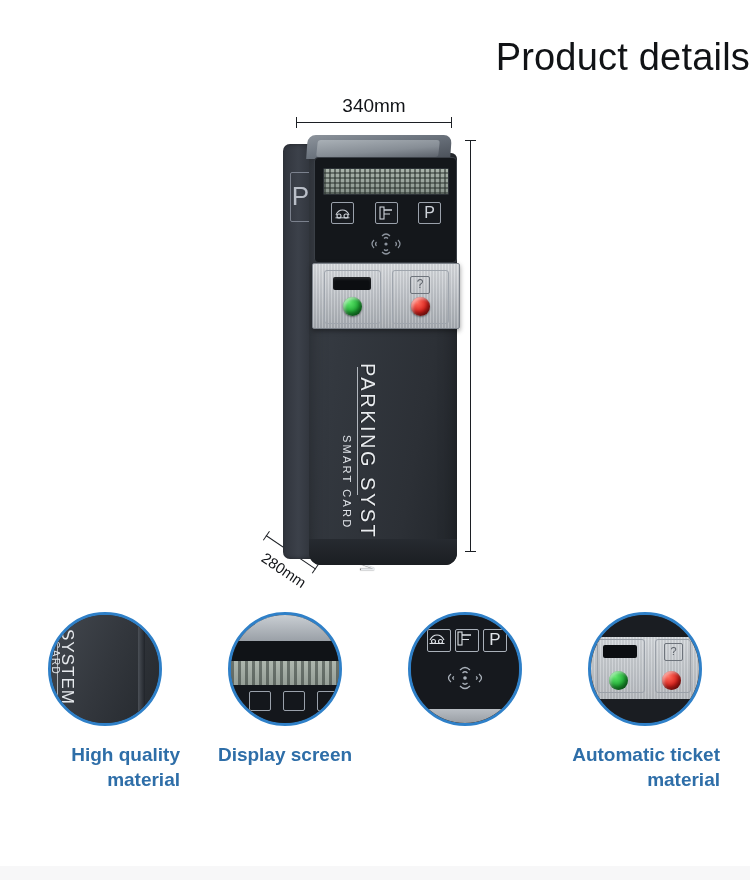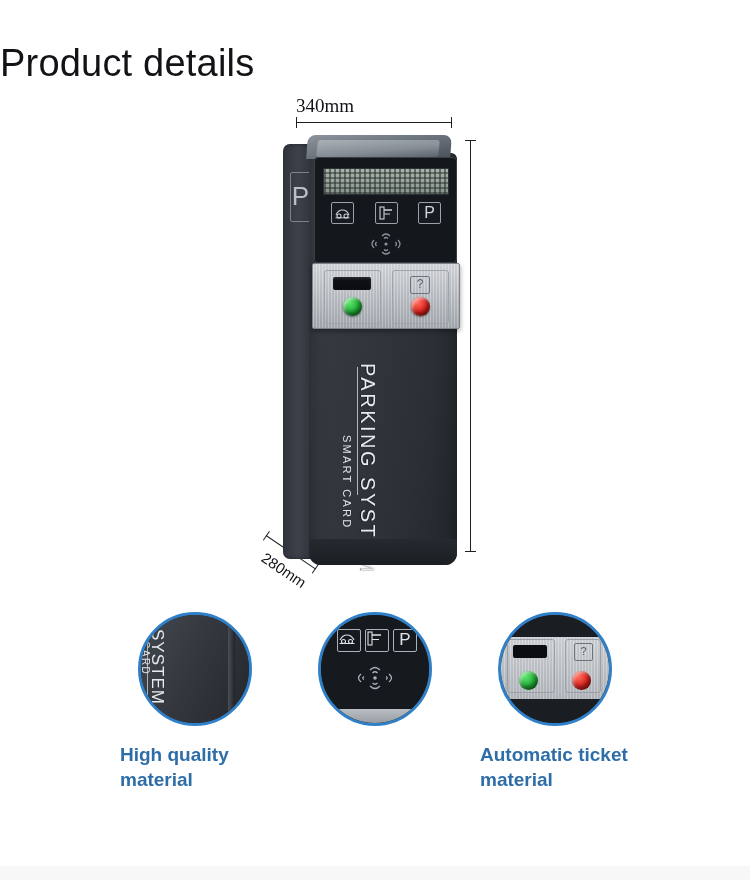--- a/index.html
+++ b/index.html
@@ -11,24 +11,24 @@
     width: 750px;
     height: 880px;
     position: relative;
     font-family: "Liberation Sans", sans-serif;
     overflow: hidden;
   }
 
   
   .page-title {
     position: absolute;
-    top: 42px;
+    top: 36px;
     left: 0;
     width: 750px;
-    text-align: left;
+    text-align: right;
     font-size: 38px;
     font-weight: 400;
     color: #111316;
     letter-spacing: 0.2px;
   }
 
   
   .figure-stage {
     position: absolute;
     top: 95px;
@@ -36,24 +36,23 @@
     width: 750px;
     height: 500px;
   }
 
   
   .dim-width-label {
     position: absolute;
     left: 296px;
     top: 0px;
     width: 156px;
-    text-align: left;
+    text-align: center;
     font-size: 19px;
     color: #121418;
-    font-family: Liberation Serif, serif;
   }
   .dim-width-line {
     position: absolute;
     left: 296px;
     top: 27px;
     width: 156px;
     height: 1px;
     background: #1c1f24;
   }
   .dim-width-line::before,
@@ -445,21 +444,21 @@
   .t4-slot { position: absolute; left: 12px; top: 8px; width: 34px; height: 13px; background: #0b0d10; border-radius: 2px; }
   .t4-help { position: absolute; right: 16px; top: 6px; width: 17px; height: 16px; border: 1px solid #6e747c; border-radius: 2px; color: #5b6169; font-size: 11px; line-height: 15px; text-align: center; }
   .t4-hbox { position: absolute; right: 8px; top: 2px; width: 34px; height: 52px; border: 1px solid #9aa0a8; border-radius: 3px; }
   .t4-sbox { position: absolute; left: 6px; top: 2px; width: 46px; height: 52px; border: 1px solid #9aa0a8; border-radius: 3px; }
   .t4-btn { position: absolute; top: 34px; width: 19px; height: 19px; border-radius: 50%; box-shadow: inset -2px -3px 4px rgba(0,0,0,0.45), inset 2px 2px 3px rgba(255,255,255,0.5); }
   .t4-green { left: 18px; background: radial-gradient(circle at 35% 30%, #5ce66a 0%, #1faa34 55%, #0c7a22 100%); }
   .t4-red { right: 18px; background: radial-gradient(circle at 35% 30%, #ff6a5a 0%, #d9211c 55%, #961210 100%); }
 
   .feature-caption {
     margin-top: 16px;
-    text-align: left;
+    text-align: right;
     font-size: 19px;
     font-weight: bold;
     color: #2e6ea8;
     line-height: 1.33;
     max-width: 150px;
   }
 
   .bottom-strip {
     position: absolute;
     left: 0;
@@ -564,20 +563,34 @@
         <div class="t1-bg"></div>
         <div class="t1-edge"></div>
         <div class="t1-rule"></div>
         <div class="t1-txt-a">SYSTEM</div>
         <div class="t1-txt-b">CARD</div>
       </div>
     </div>
     <div class="feature-caption">High quality material</div>
   </div>
 
+  <div class="feature">
+    <div class="thumb">
+      <div class="thumb-inner">
+        <div class="t2-top"></div>
+        <div class="t2-dark"></div>
+        <div class="t2-lcd"></div>
+        <div class="t2-bot"></div>
+        <div class="t2-ic" style="left:18px"></div>
+        <div class="t2-ic" style="left:52px"></div>
+        <div class="t2-ic" style="left:86px"></div>
+      </div>
+    </div>
+    <div class="feature-caption">Display screen</div>
+  </div>
 
   <div class="feature">
     <div class="thumb">
       <div class="thumb-inner">
         <div class="t3-bg"></div>
         <div class="t3-row">
           <div class="t3-ic">
             <svg width="18" height="17" viewBox="0 0 18 17">
               <path d="M2 10 Q4.5 5 9 5 Q13.5 5 16 10" stroke="#dfe3e8" stroke-width="1.1" fill="none"></path>
               <circle cx="5.5" cy="11.5" r="2" stroke="#dfe3e8" stroke-width="1.1" fill="none"></circle>

